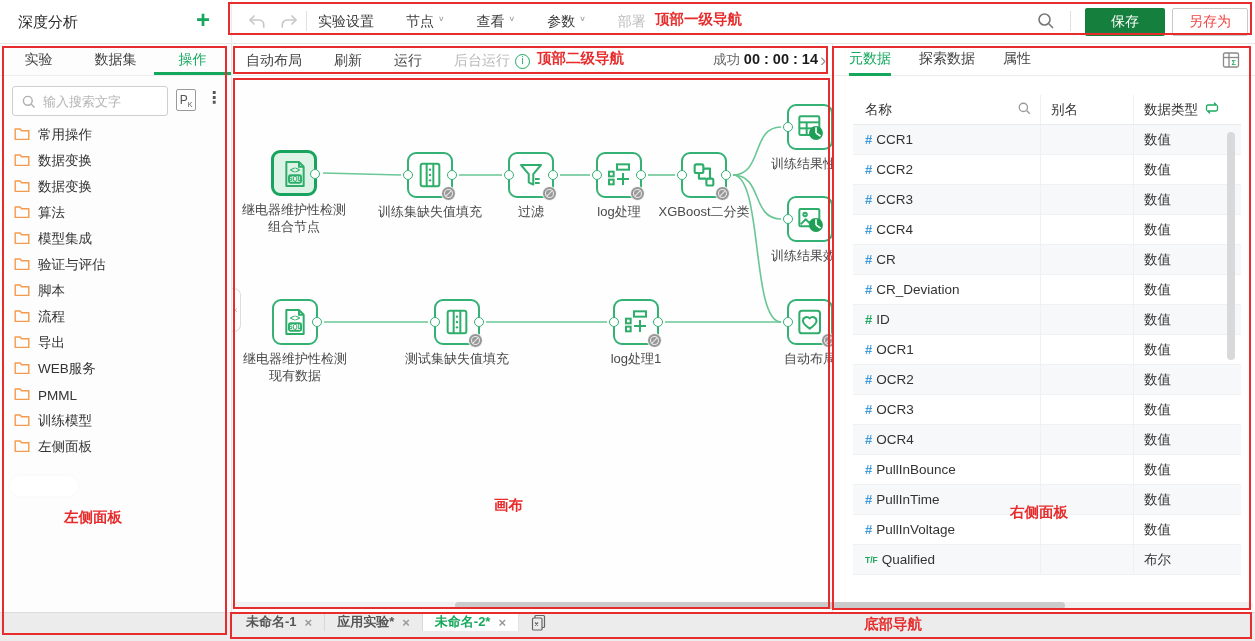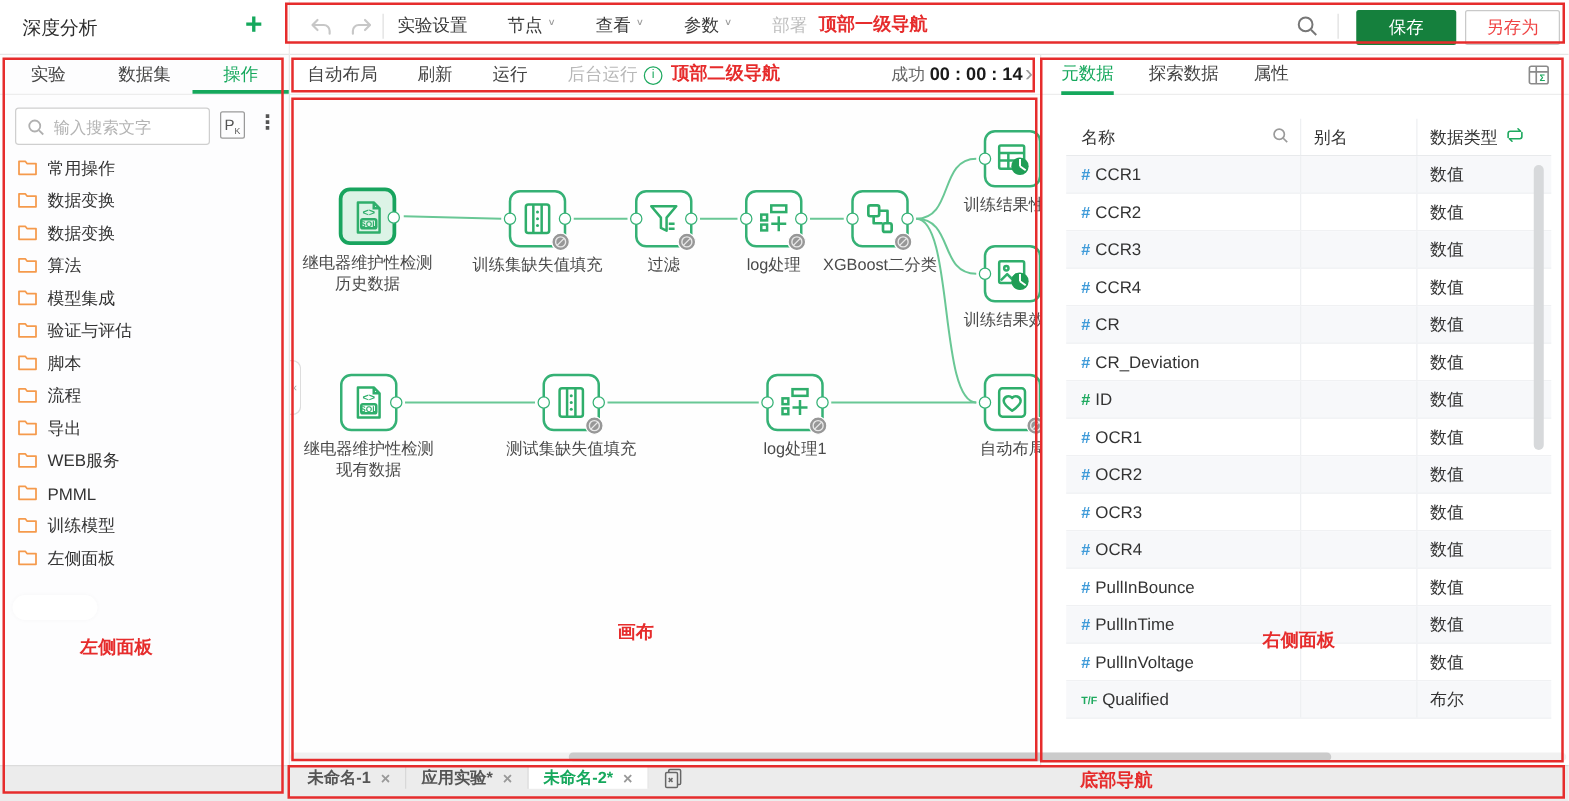--- a/index.html
+++ b/index.html
@@ -277,21 +277,21 @@
           <path d="M5.5 3h9.5l3.5 3.5V21H5.5z" stroke-linejoin="round"></path>
           <path d="M15 3v3.5h3.5"></path>
           <text x="12" y="11" font-size="6.5" text-anchor="middle" fill="#2fae6b" stroke="none" font-weight="bold">&lt;&gt;</text>
           <rect x="7.5" y="13" width="9" height="5.5" rx="1"></rect>
           <text x="12" y="17.6" font-size="5" text-anchor="middle" fill="#2fae6b" stroke="none" font-weight="bold">SQL</text>
         </svg>
         <span class="port out"></span>
       </div>
       <div class="node-label" style="left: 0px; top: 125px;">
         <div>继电器维护性检测</div>
-        <div>历史数据</div>
+        <div>组合节点</div>
       </div>
       <div class="node" style="left: 175px; top: 76px;">
         <svg class="node-icon" viewBox="0 0 24 24" fill="none" stroke="#2fae6b" stroke-width="1.5">
           <rect x="5" y="3.5" width="14" height="17" rx="1.5"></rect>
           <line x1="9.5" y1="3.5" x2="9.5" y2="20.5"></line>
           <line x1="14.5" y1="3.5" x2="14.5" y2="20.5"></line>
           <circle cx="12" cy="8" r="0.9" fill="#2fae6b" stroke="none"></circle>
           <circle cx="12" cy="12" r="0.9" fill="#2fae6b" stroke="none"></circle>
           <circle cx="12" cy="16" r="0.9" fill="#2fae6b" stroke="none"></circle>
         </svg>

